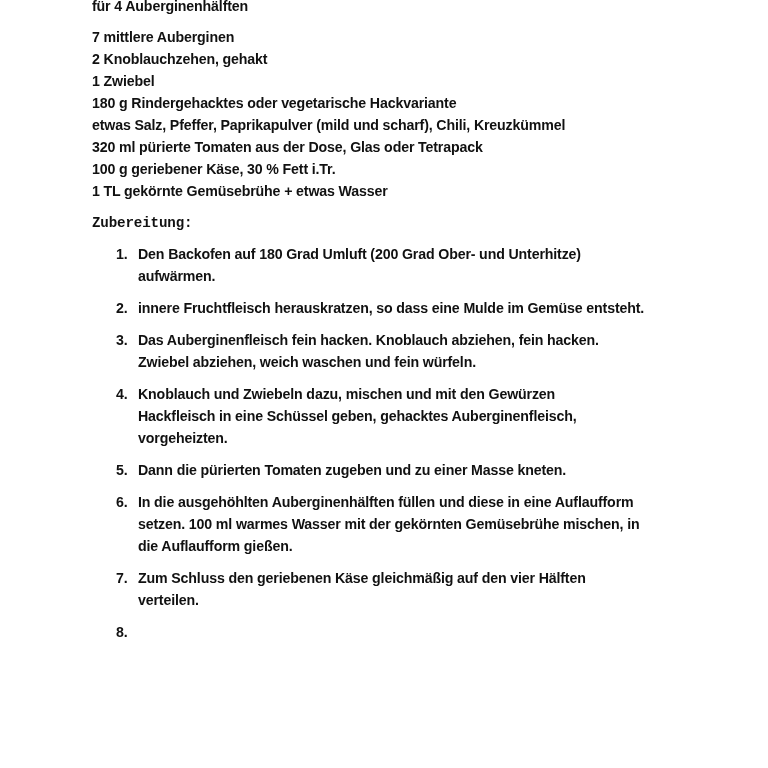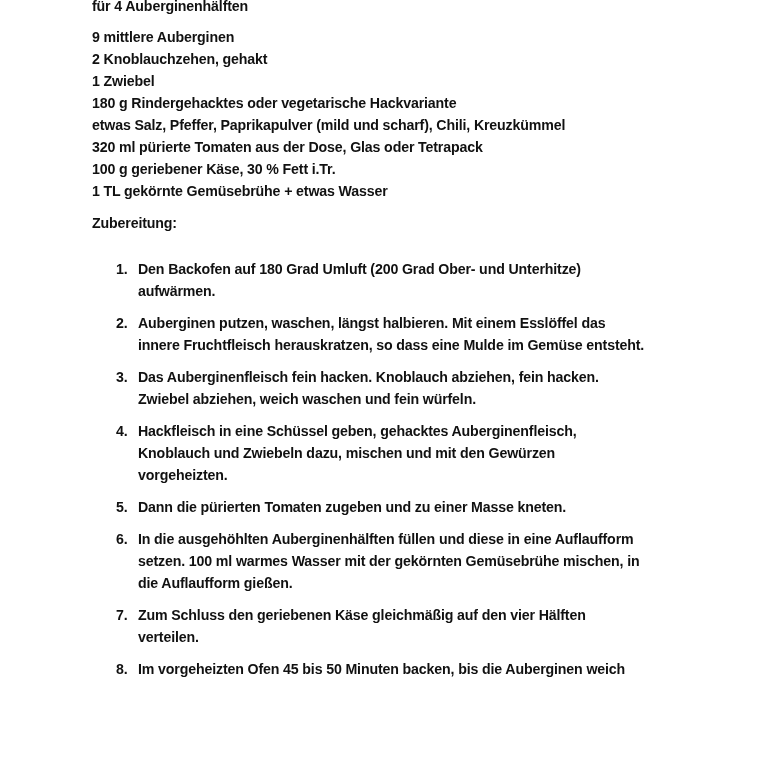--- a/index.html
+++ b/index.html
@@ -36,22 +36,23 @@
       margin: 0;
       padding: 0;
       list-style: none;
     }
     .ingredients li {
       line-height: 22px;
       white-space: nowrap;
     }
     .section-heading {
       margin-top: 10px;
-      margin-bottom: 24px;
+      margin-bottom: 9px;
       line-height: 22px;
+      font-family: Liberation Mono, monospace;
     }
     .steps {
       margin: 0;
       padding: 0;
       list-style: none;
     }
     .step {
       position: relative;
       padding-left: 46px;
       margin-bottom: 10px;
@@ -72,21 +73,21 @@
     }
   </style>
 </head>
 <body>
 
 <div class="page">
 
   <p class="line serving">für 4 Auberginenhälften</p>
 
   <ul class="ingredients">
-    <li>9 mittlere Auberginen</li>
+    <li>7 mittlere Auberginen</li>
     <li>2 Knoblauchzehen, gehakt</li>
     <li>1 Zwiebel</li>
     <li>180 g Rindergehacktes oder vegetarische Hackvariante</li>
     <li>etwas Salz, Pfeffer, Paprikapulver (mild und scharf), Chili, Kreuzkümmel</li>
     <li>320 ml pürierte Tomaten aus der Dose, Glas oder Tetrapack</li>
     <li>100 g geriebener Käse, 30 % Fett i.Tr.</li>
     <li>1 TL gekörnte Gemüsebrühe + etwas Wasser</li>
   </ul>
 
   <p class="line section-heading">Zubereitung:</p>
@@ -95,36 +96,35 @@
     <li class="step">
       <span class="step-num">1.</span>
       <div class="step-text">
         <span>Den Backofen auf 180 Grad Umluft (200 Grad Ober- und Unterhitze)</span>
         <span>aufwärmen.</span>
       </div>
     </li>
     <li class="step">
       <span class="step-num">2.</span>
       <div class="step-text">
-        <span>Auberginen putzen, waschen, längst halbieren. Mit einem Esslöffel das</span>
         <span>innere Fruchtfleisch herauskratzen, so dass eine Mulde im Gemüse entsteht.</span>
       </div>
     </li>
     <li class="step">
       <span class="step-num">3.</span>
       <div class="step-text">
         <span>Das Auberginenfleisch fein hacken. Knoblauch abziehen, fein hacken.</span>
         <span>Zwiebel abziehen, weich waschen und fein würfeln.</span>
       </div>
     </li>
     <li class="step">
       <span class="step-num">4.</span>
       <div class="step-text">
+        <span>Knoblauch und Zwiebeln dazu, mischen und mit den Gewürzen</span>
         <span>Hackfleisch in eine Schüssel geben, gehacktes Auberginenfleisch,</span>
-        <span>Knoblauch und Zwiebeln dazu, mischen und mit den Gewürzen</span>
         <span>vorgeheizten.</span>
       </div>
     </li>
     <li class="step">
       <span class="step-num">5.</span>
       <div class="step-text">
         <span>Dann die pürierten Tomaten zugeben und zu einer Masse kneten.</span>
       </div>
     </li>
     <li class="step">
@@ -138,18 +138,17 @@
     <li class="step">
       <span class="step-num">7.</span>
       <div class="step-text">
         <span>Zum Schluss den geriebenen Käse gleichmäßig auf den vier Hälften</span>
         <span>verteilen.</span>
       </div>
     </li>
     <li class="step">
       <span class="step-num">8.</span>
       <div class="step-text">
-        <span>Im vorgeheizten Ofen 45 bis 50 Minuten backen, bis die Auberginen weich</span>
       </div>
     </li>
   </ol>
 
 </div>
 
 </body></html>

